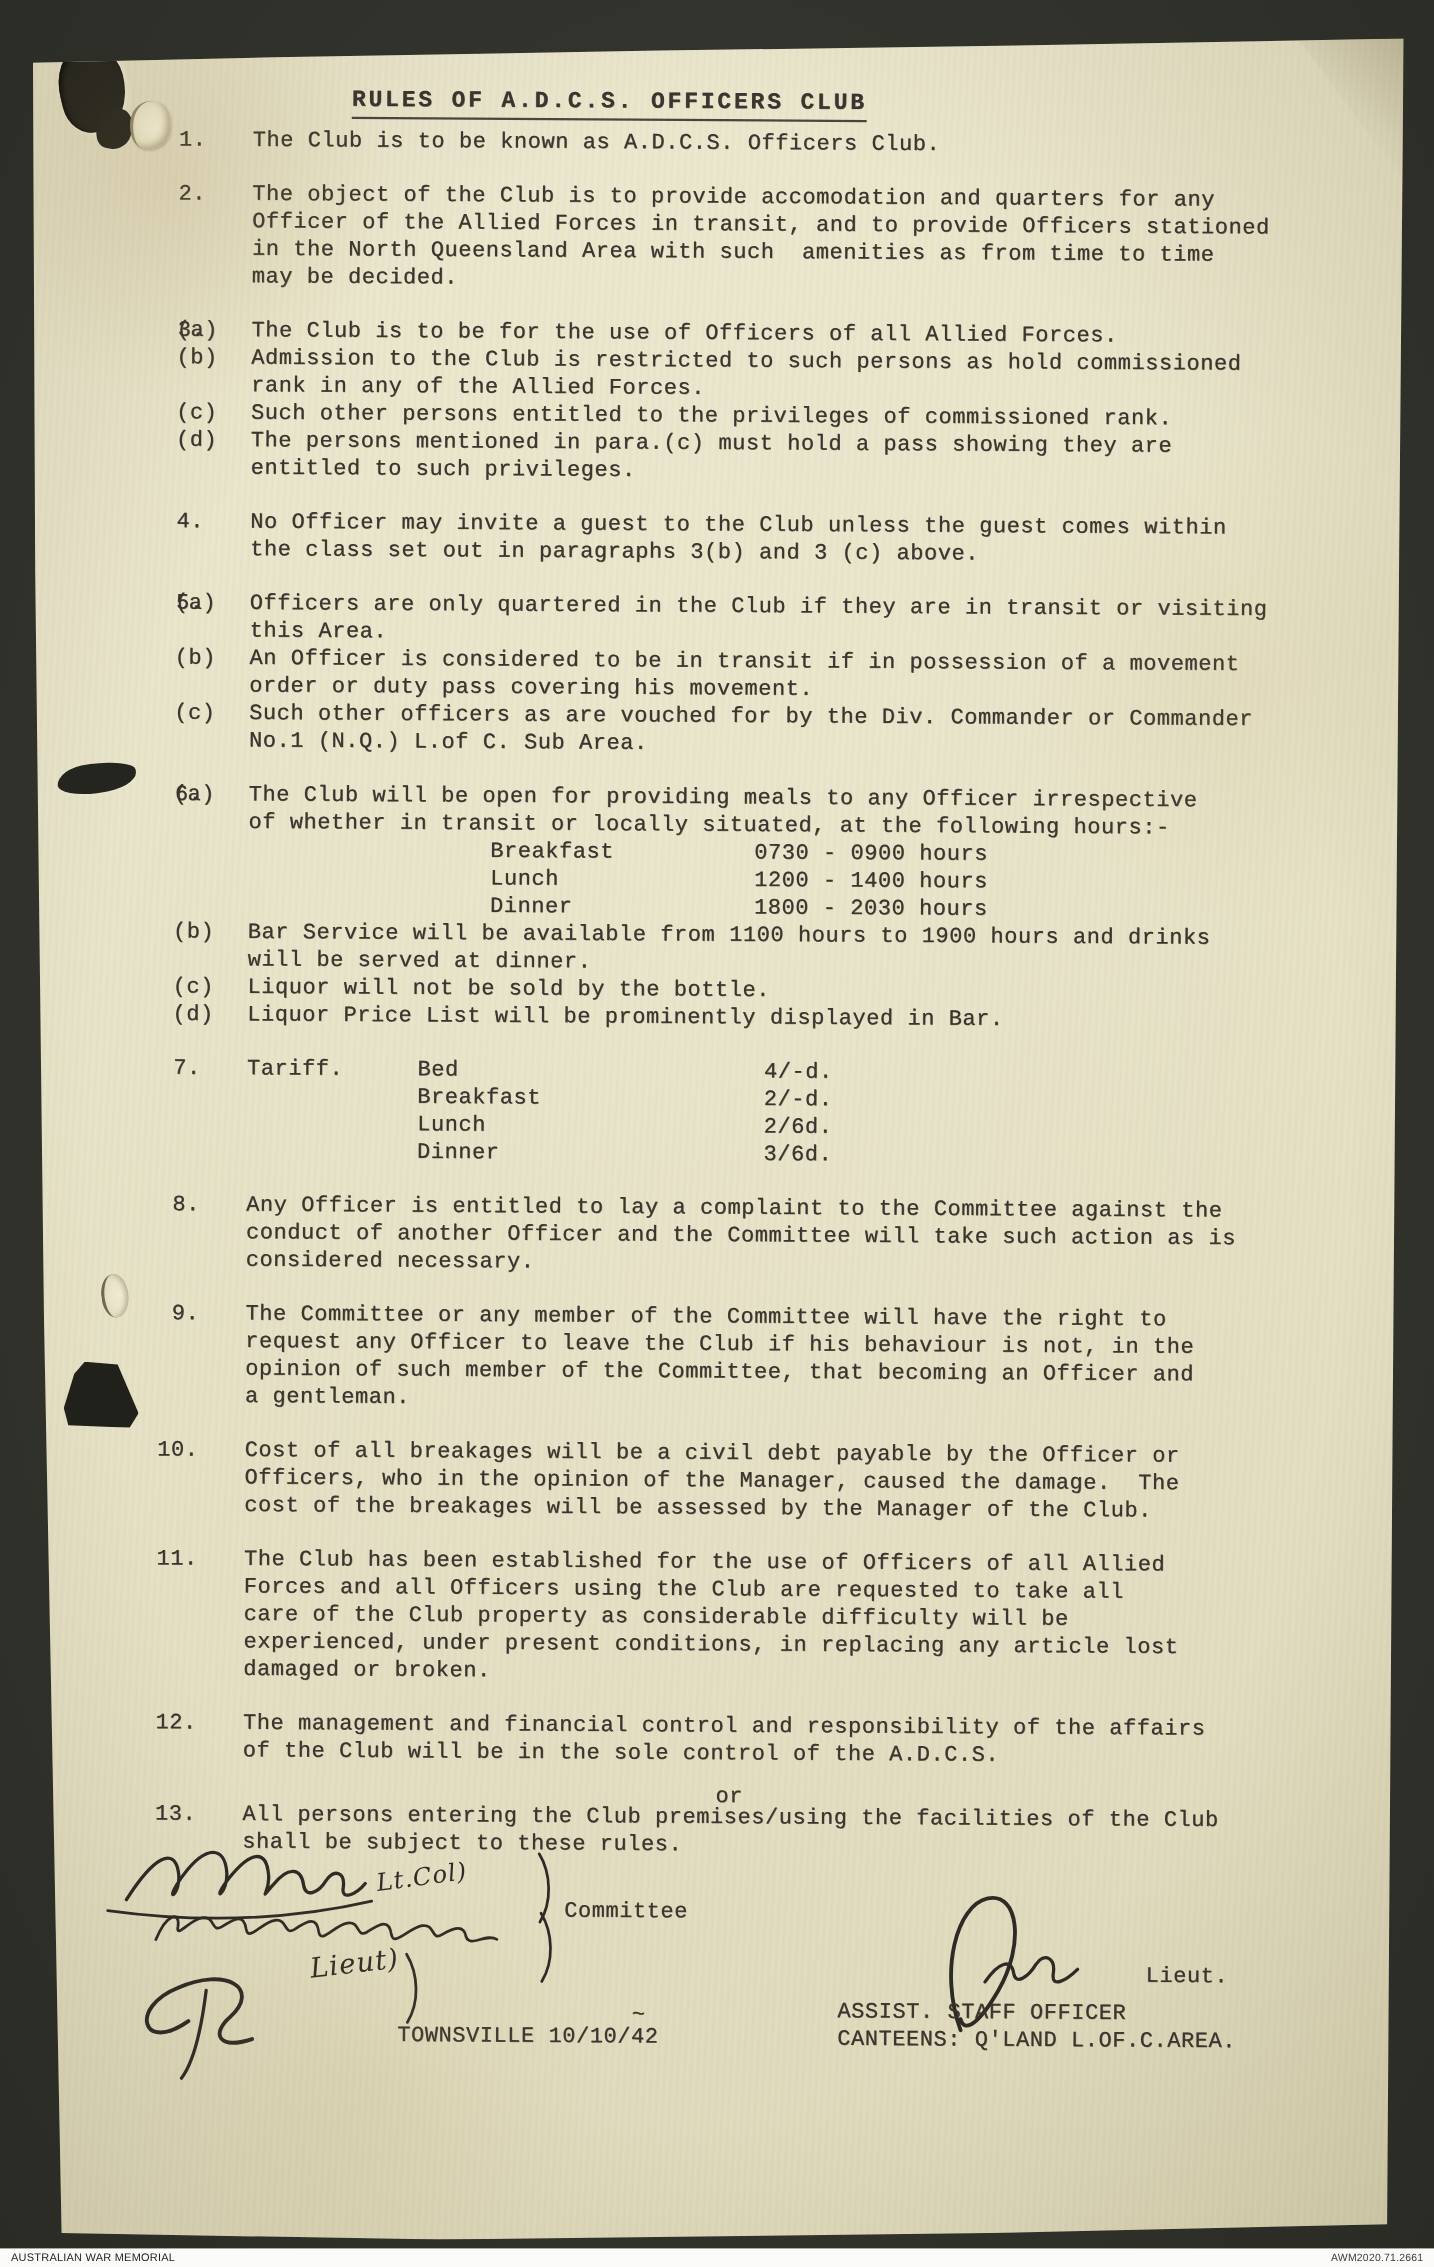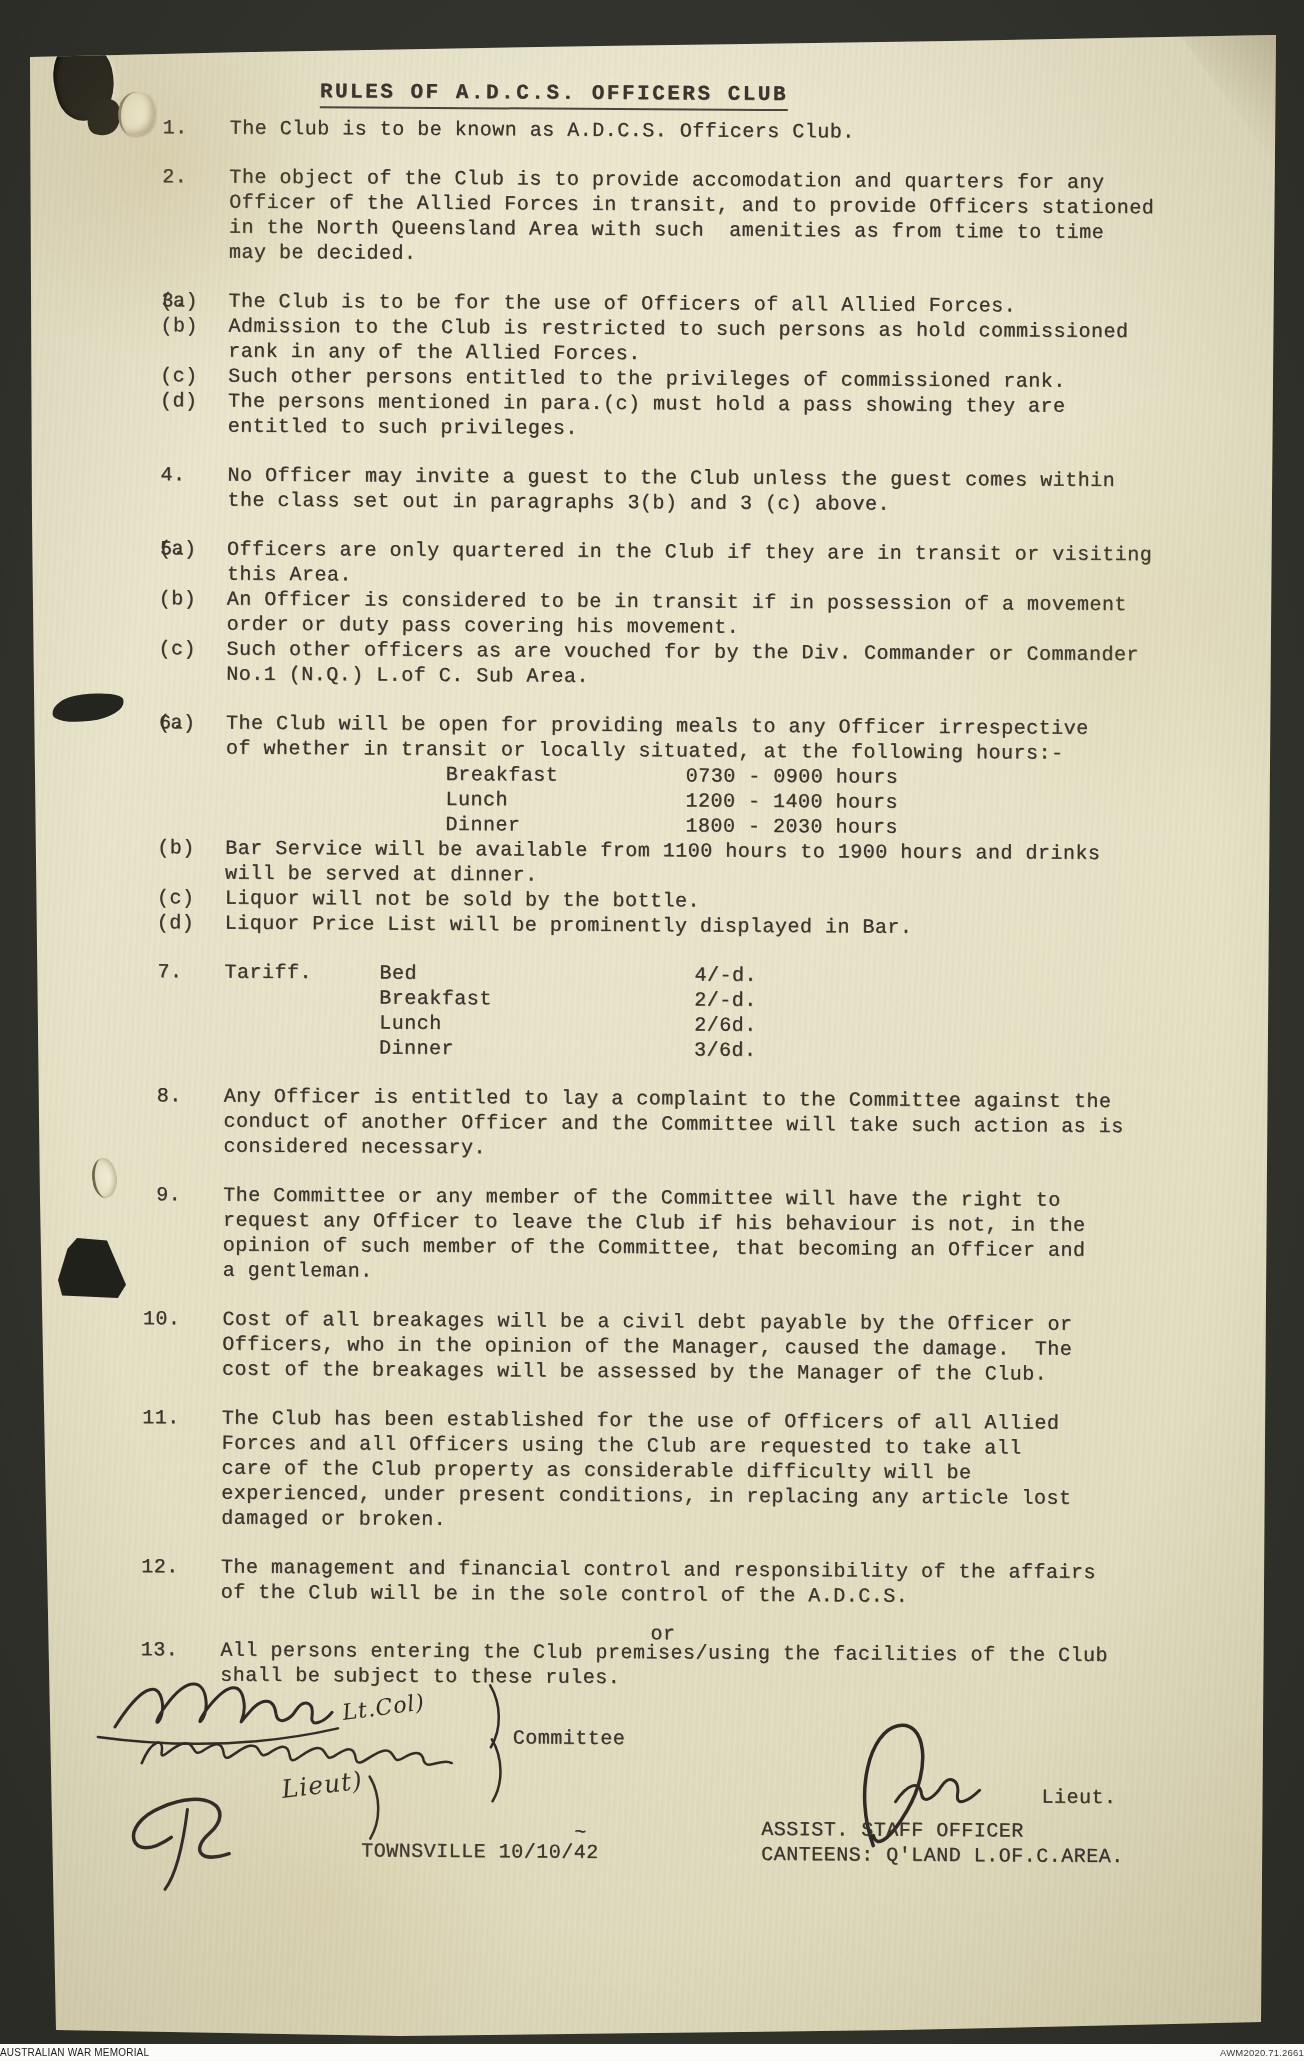--- a/index.html
+++ b/index.html
@@ -124,21 +124,21 @@
   .place-date{ left:372px; top:162px; }
   .right-rank{ left:1052px; top:104px; }
   .right-title{ left:772px; top:138px; }
   .right-unit{ left:772px; top:163px; }
 
   
   .awm-bar{
     position:absolute; left:0; bottom:0; width:1304px; height:17px;
     background:#fbfbf9; display:flex; justify-content:space-between; align-items:center;
     font-family:"Liberation Sans", sans-serif; font-size:10px; color:#1d1d1d;
-    padding:0 0; box-sizing:border-box; letter-spacing:0.2px;
+    padding:0 10px; box-sizing:border-box; letter-spacing:0.2px;
   }
   .awm-id{ font-size:9.5px; color:#3c3c3c; }
 </style>
 </head>
 <body>
 
 <div class="paper">
   <div class="corner-crease"></div>
   <div class="hole-big"></div>
   <div class="hole-big-lobe"></div>

